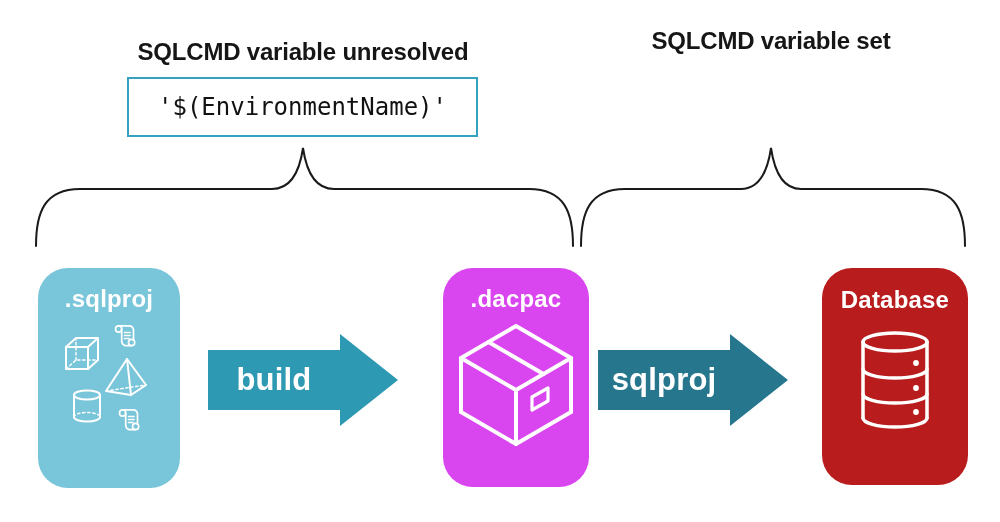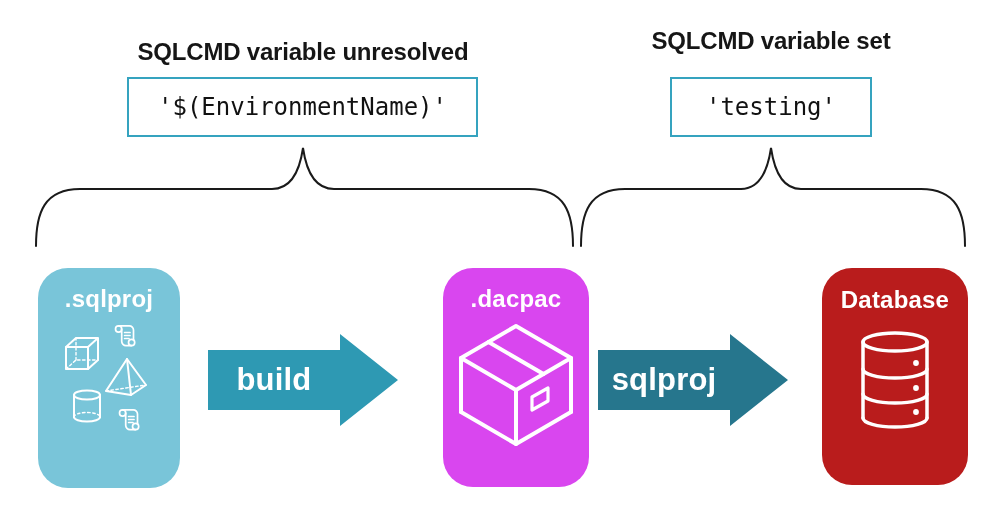--- a/index.html
+++ b/index.html
@@ -35,23 +35,20 @@
 </head>
 <body>
 
 <div class="stage">
 
   <div class="abs title" style="left:103px;top:38px;width:400px;">SQLCMD variable unresolved</div>
   <div class="abs title" style="left:621px;top:27px;width:300px;">SQLCMD variable set</div>
 
   <div class="abs codebox" style="left:127px;top:77px;width:351px;height:60px;">
     <span>'$(EnvironmentName)'</span>
-  </div>
-  <div class="abs codebox" style="left:670px;top:77px;width:202px;height:60px;">
-    <span>'testing'</span>
   </div>
 
   <svg class="abs" style="left:0;top:0;" width="1000" height="522" viewBox="0 0 1000 522">
     <g fill="none" stroke="#1a1a1a" stroke-width="2" stroke-linecap="round">
       <path d="M36 246 C36 213, 44 189, 80 189 L272 189 Q297 189 303 148 Q309 189 334 189 L529 189 C565 189, 573 213, 573 246"></path>
       <path d="M581 246 C581 213, 589 189, 625 189 L741 189 Q765 189 771 148 Q777 189 801 189 L921 189 C957 189, 965 213, 965 246"></path>
     </g>
   </svg>
 
   <div class="abs card" style="left: 38px; top: 268px; width: 142px; height: 220px; background: rgb(121, 197, 217);">

